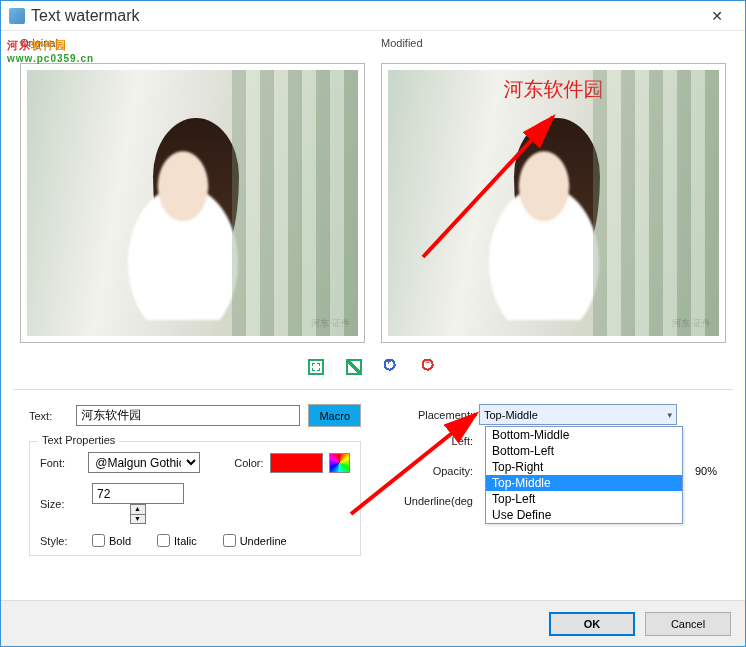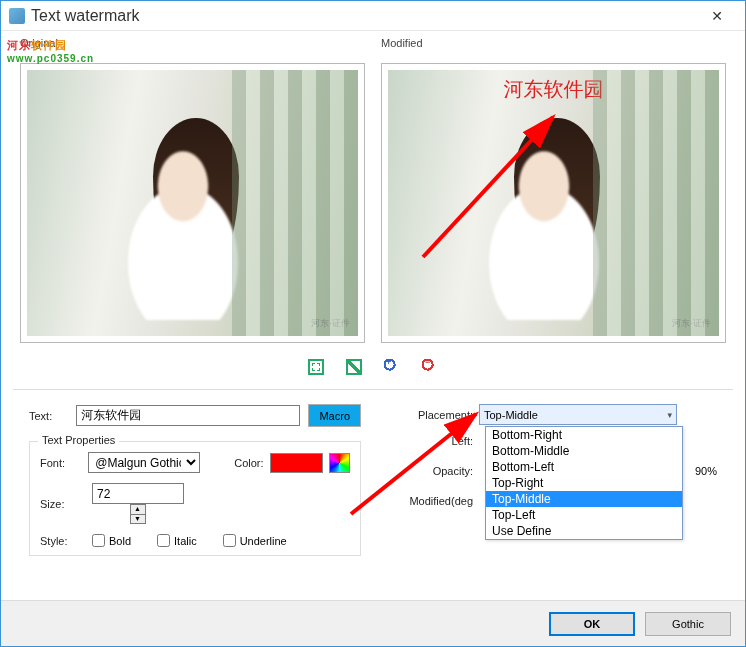--- a/index.html
+++ b/index.html
@@ -200,52 +200,51 @@
     </div>
 
     <div class="right-col">
       <div class="row" style="position:relative">
         <span class="lbl-r">Placement:</span>
         <div class="placement-select">
           <span>Top-Middle</span>
             <span class="arrow">▾</span>
         </div>
         <div class="dd-open">
-          <div>Bottom-Right</div>
           <div>Bottom-Middle</div>
           <div>Bottom-Left</div>
           <div>Top-Right</div>
           <div class="sel-item">Top-Middle</div>
           <div>Top-Left</div>
           <div>Use Define</div>
         </div>
       </div>
 
       <div class="row">
         <span class="lbl-r">Left:</span>
       </div>
 
       <div class="row" style="margin-top:18px">
         <span class="lbl-r">Opacity:</span>
         <span style="flex:1"></span>
         <span>90%</span>
       </div>
 
       <div class="row" style="margin-top:18px">
-        <span class="lbl-r">Modified(deg</span>
+        <span class="lbl-r">Underline(deg</span>
       </div>
 
       <svg class="arrow-overlay" style="top:-10px; left:-50px;" width="160" height="130">
         <defs>
             <marker id="ah2" markerWidth="10" markerHeight="10" refX="8" refY="3" orient="auto">
               <path d="M0,0 L0,6 L9,3 z" fill="#ff0000"></path>
             </marker>
           </defs>
         <line x1="10" y1="120" x2="135" y2="20" stroke="#ff0000" stroke-width="4" marker-end="url(#ah2)"></line>
       </svg>
     </div>
   </div>
 </div>
 
 <div class="footer">
   <button class="fbtn primary">OK</button>
-  <button class="fbtn">Gothic</button>
+  <button class="fbtn">Cancel</button>
 </div>
 
 </body></html>

